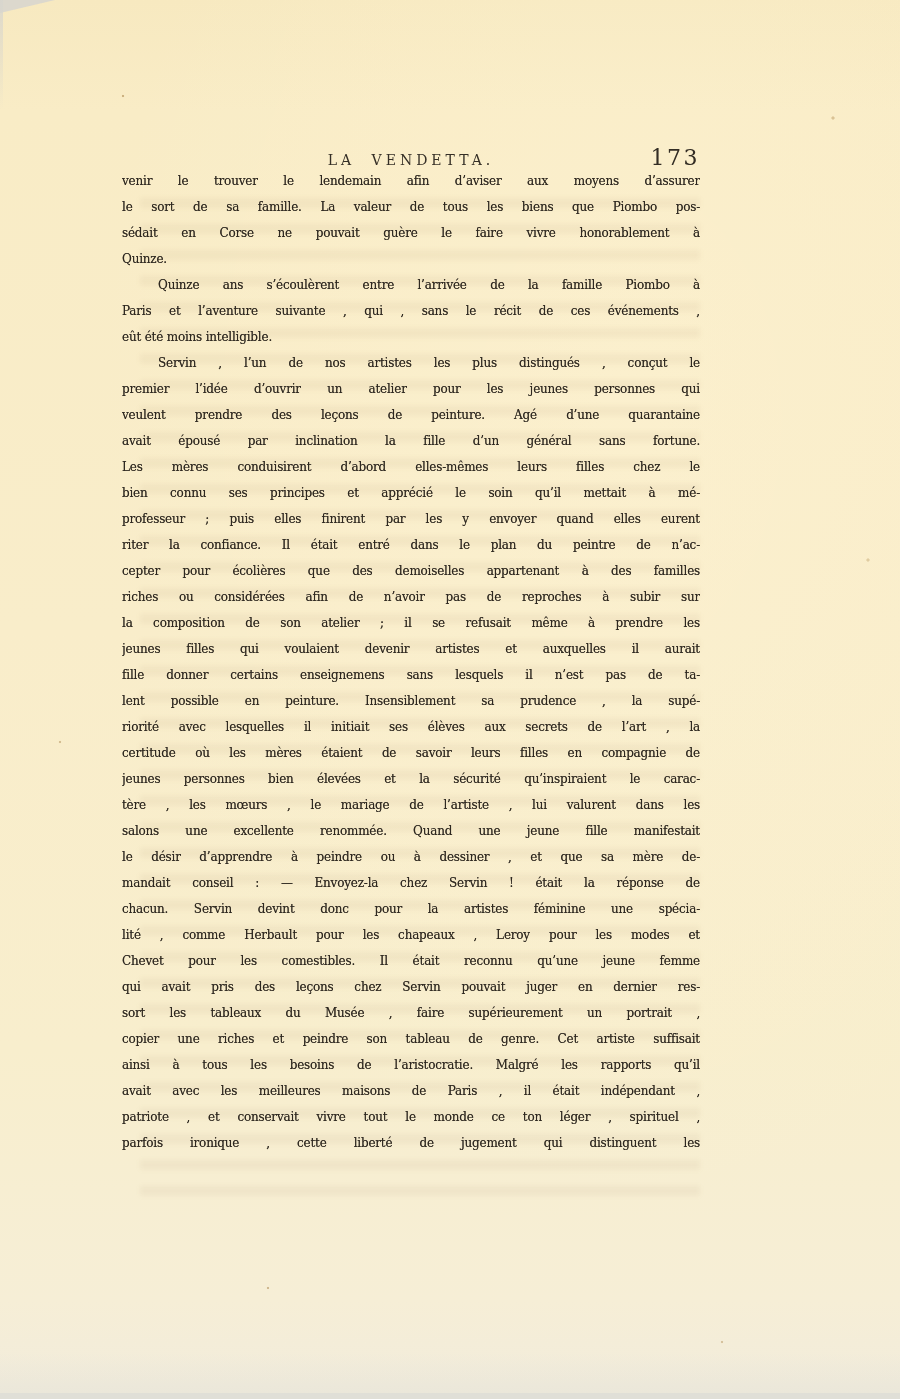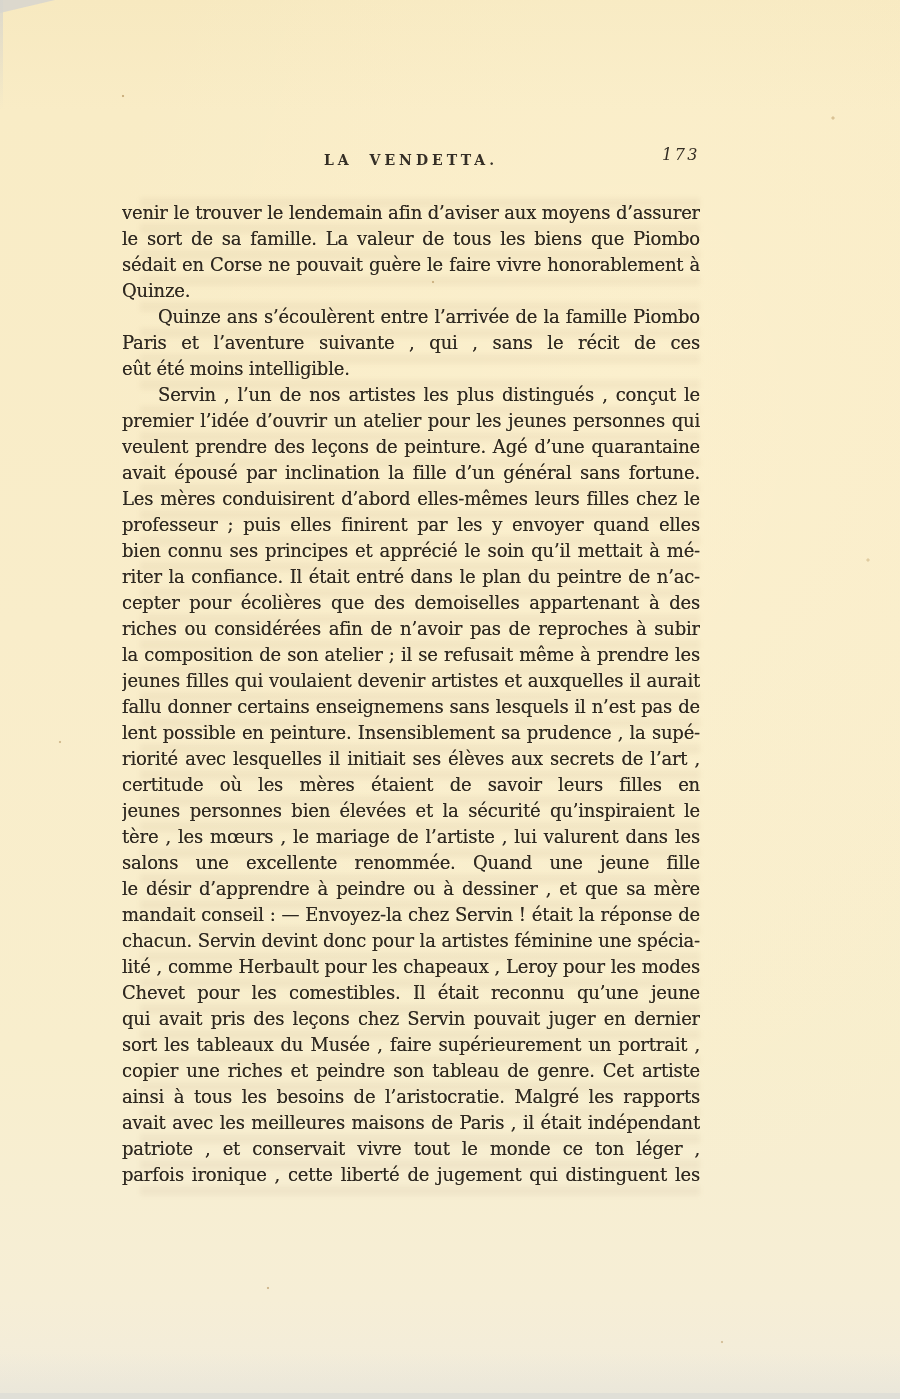--- a/index.html
+++ b/index.html
@@ -66,37 +66,36 @@
     width: 578px;
   }
   .header {
     position: absolute; top: 149px; left: 0;
     width: 100%; height: 26px;
     color: #3a332a;
   }
   .running-title {
     position: absolute; left: 0; right: 0; top: 3px;
     text-align: center;
-    font-weight: bold;
+    font-weight: normal;
     font-size: 14px;
     letter-spacing: 4px;
     word-spacing: 8px;
     color: #352f26;
   }
   .page-number {
     position: absolute; right: 0; top: -4px;
-    font-size: 16px;
+    font-size: 22px;
     letter-spacing: 2.5px;
     color: #332d24;
-    font-style: italic;
   }
   .text-block {
-    position: absolute; top: 200px; left: 0;
+    position: absolute; top: 168px; left: 0;
     width: 578px;
-    font-size: 18px;
+    font-size: 12px;
     letter-spacing: -0.2px;
     color: #2e2820;
     text-shadow: 0 0 0.5px rgba(46,40,32,0.65);
   }
   .line {
     height: 26px;
     line-height: 26px;
     overflow: hidden;
     text-align: justify;
   }
@@ -126,28 +125,28 @@
         <div class="line">sédait en Corse ne pouvait guère le faire vivre honorablement à</div>
         <div class="line flush">Quinze.</div>
         <div class="line indent">Quinze ans s’écoulèrent entre l’arrivée de la famille Piombo à</div>
         <div class="line">Paris et l’aventure suivante , qui , sans le récit de ces événements ,</div>
         <div class="line flush">eût été moins intelligible.</div>
         <div class="line indent">Servin , l’un de nos artistes les plus distingués , conçut le</div>
         <div class="line">premier l’idée d’ouvrir un atelier pour les jeunes personnes qui</div>
         <div class="line">veulent prendre des leçons de peinture. Agé d’une quarantaine</div>
         <div class="line">avait épousé par inclination la fille d’un général sans fortune.</div>
         <div class="line">Les mères conduisirent d’abord elles-mêmes leurs filles chez le</div>
+        <div class="line">bien connu ses principes et apprécié le soin qu’il mettait à mé-</div>
         <div class="line">professeur ; puis elles finirent par les y envoyer quand elles eurent</div>
-        <div class="line">bien connu ses principes et apprécié le soin qu’il mettait à mé-</div>
         <div class="line">riter la confiance. Il était entré dans le plan du peintre de n’ac-</div>
         <div class="line">cepter pour écolières que des demoiselles appartenant à des familles</div>
         <div class="line">riches ou considérées afin de n’avoir pas de reproches à subir sur</div>
         <div class="line">la composition de son atelier ; il se refusait même à prendre les</div>
         <div class="line">jeunes filles qui voulaient devenir artistes et auxquelles il aurait</div>
-        <div class="line">fallu donner certains enseignemens sans lesquels il n’est pas de ta-</div>
+        <div class="line">fille donner certains enseignemens sans lesquels il n’est pas de ta-</div>
         <div class="line">lent possible en peinture. Insensiblement sa prudence , la supé-</div>
         <div class="line">riorité avec lesquelles il initiait ses élèves aux secrets de l’art , la</div>
         <div class="line">certitude où les mères étaient de savoir leurs filles en compagnie de</div>
         <div class="line">jeunes personnes bien élevées et la sécurité qu’inspiraient le carac-</div>
         <div class="line">tère , les mœurs , le mariage de l’artiste , lui valurent dans les</div>
         <div class="line">salons une excellente renommée. Quand une jeune fille manifestait</div>
         <div class="line">le désir d’apprendre à peindre ou à dessiner , et que sa mère de-</div>
         <div class="line">mandait conseil : — Envoyez-la chez Servin ! était la réponse de</div>
         <div class="line">chacun. Servin devint donc pour la artistes féminine une spécia-</div>
         <div class="line">lité , comme Herbault pour les chapeaux , Leroy pour les modes et</div>

